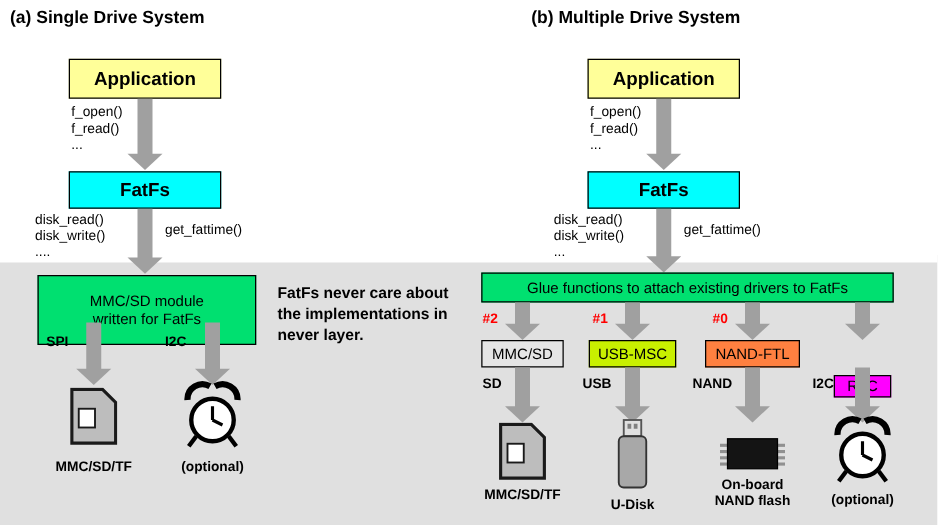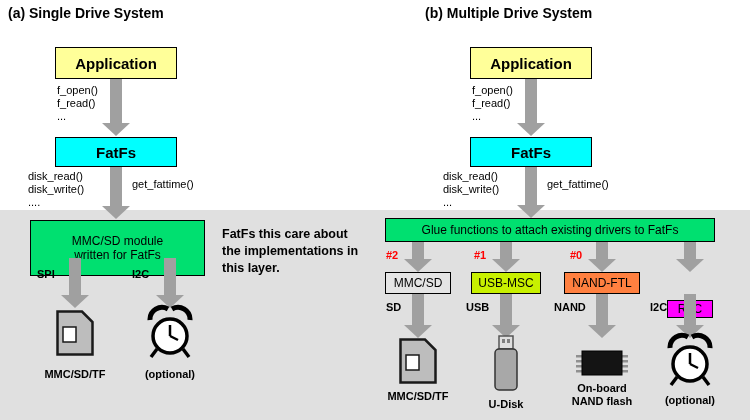--- a/index.html
+++ b/index.html
@@ -85,23 +85,23 @@
     <line x1="13" y1="45" x2="7" y2="53" stroke="#000" stroke-width="3.5"></line>
     <line x1="39" y1="45" x2="45" y2="53" stroke="#000" stroke-width="3.5"></line>
     <circle cx="26" cy="32" r="17" fill="#fff" stroke="#000" stroke-width="3.5"></circle>
     <line x1="26" y1="32" x2="26" y2="21" stroke="#000" stroke-width="2.5"></line>
     <line x1="26" y1="32" x2="34" y2="36" stroke="#000" stroke-width="2.5"></line>
   </svg>
   <div class="devlabel" style="left:30px;top:368px;">MMC/SD/TF</div>
   <div class="devlabel" style="left:125px;top:368px;">(optional)</div>
 
   <div class="note" style="left:222px;top:226px;width:160px;">
-    <div>FatFs this care about</div>
+    <div>FatFs never care about</div>
     <div>the implementations in</div>
-    <div>this layer.</div>
+    <div>never layer.</div>
   </div>
 
   <div class="title" style="left:400px;top:5px;margin-left:25px;">(b) Multiple Drive System</div>
 
   <div class="box" style="left: 470px; top: 47px; width: 122px; height: 32px; background-color: rgb(255, 255, 153);">
     <span class="big">Application</span>
   </div>
 
   <div class="arrow" style="left:517px;top:79px;height:57px;">
     <div class="shaft"></div>

